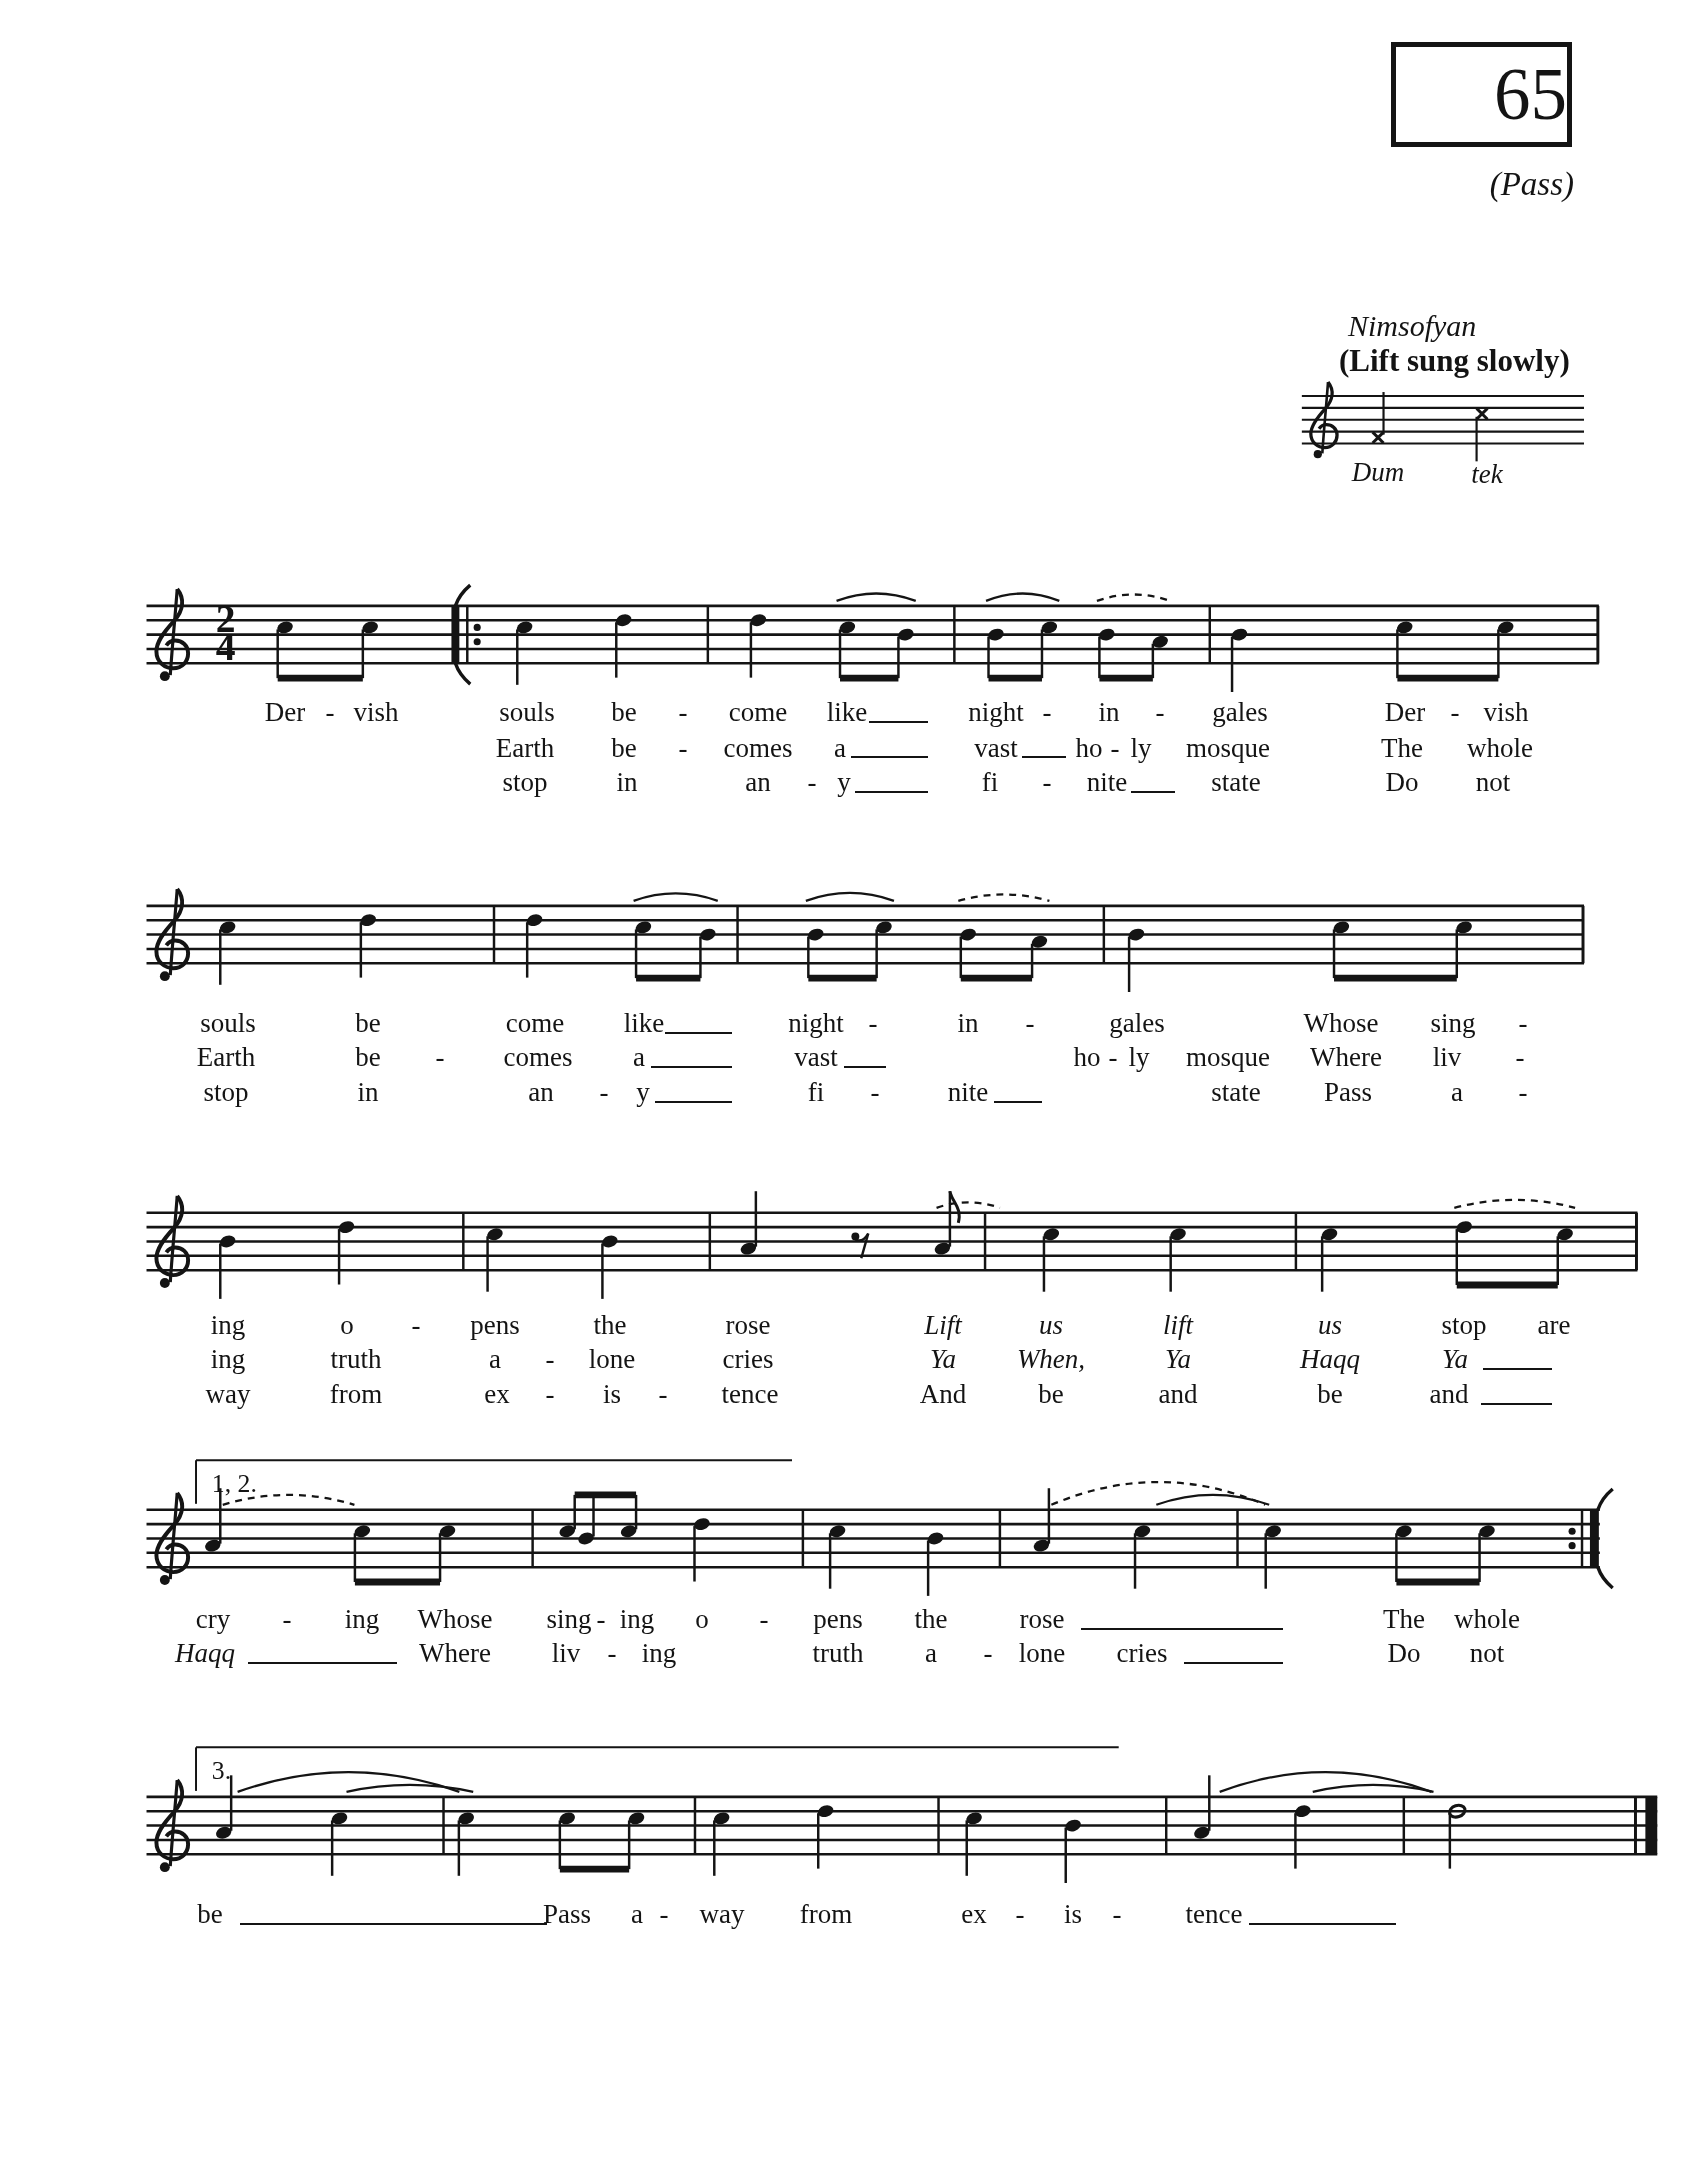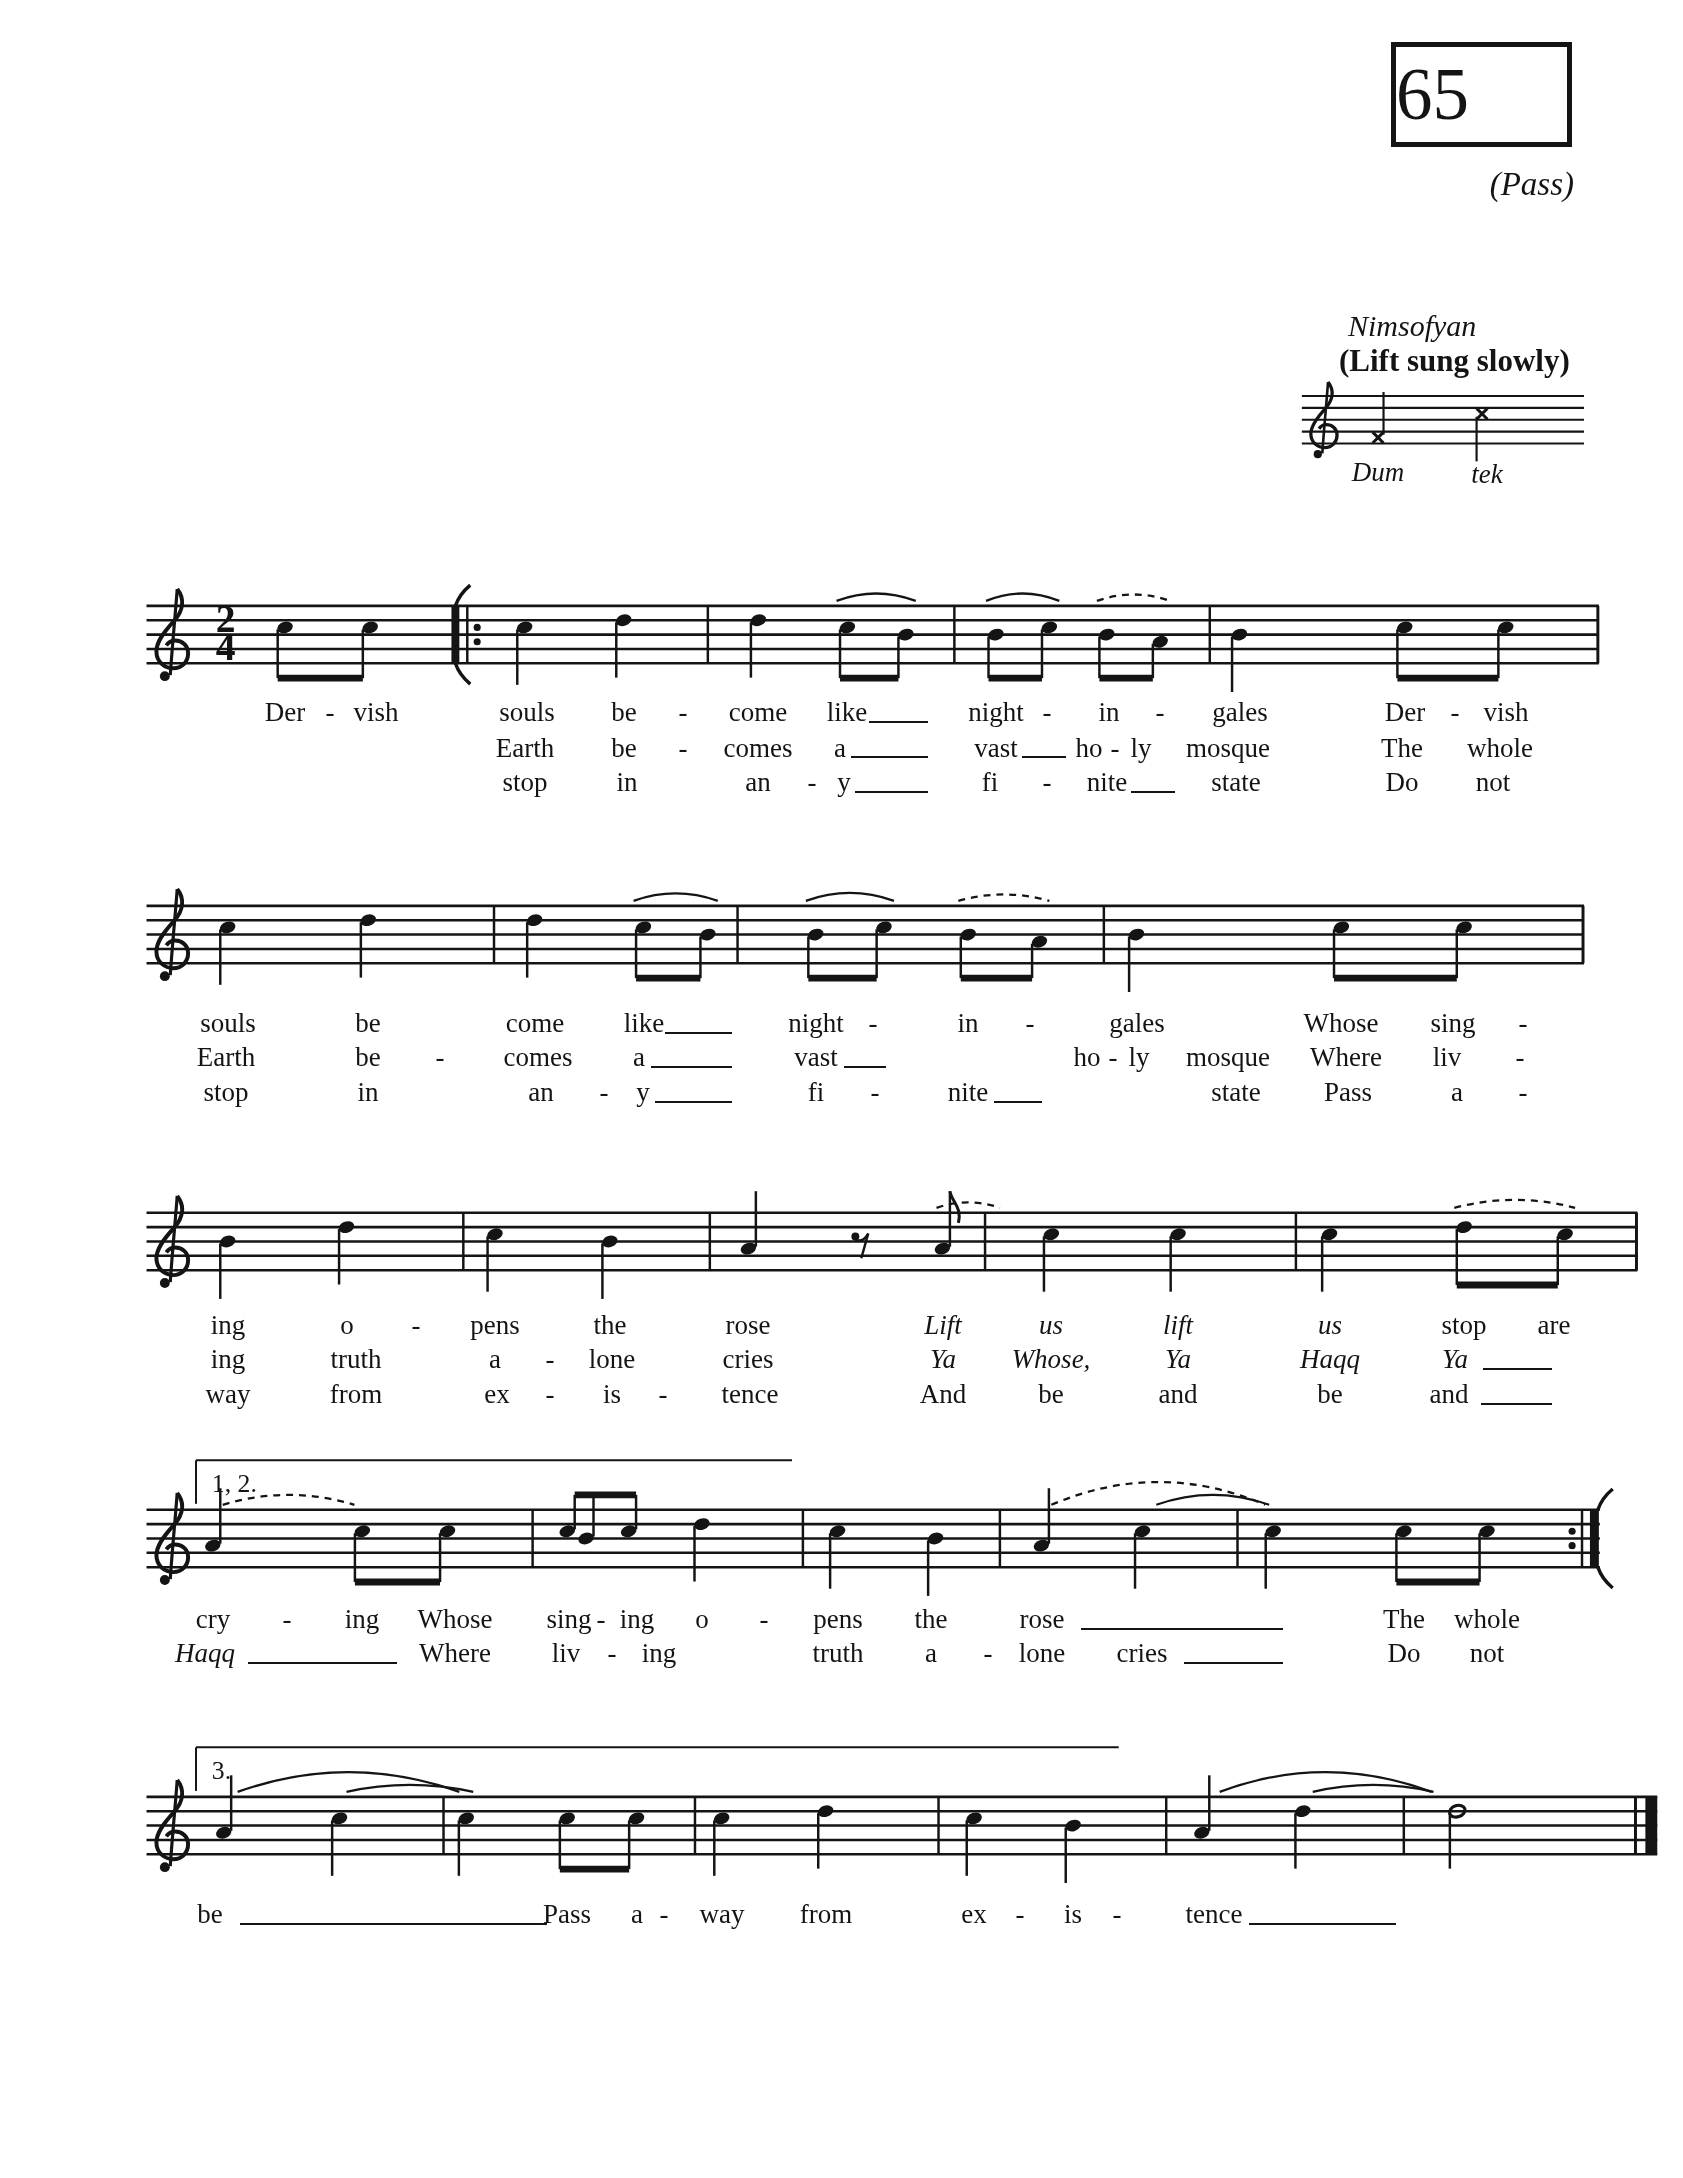--- a/index.html
+++ b/index.html
@@ -1,21 +1,21 @@
 <!DOCTYPE html>
 <html><head>
 <meta charset="utf-8">
 <style>
   html,body{margin:0;padding:0;background:#888;}
   #page{position:relative;width:1683px;height:2178px;background:#ffffff;overflow:hidden;
         font-family:"Liberation Serif", serif;color:#141414;}
   #notation{position:absolute;left:0;top:0;}
   .abs{position:absolute;}
   #piece-number-box{left:1391px;top:42px;width:171px;height:95px;border:5px solid #141414;
-      text-align:left;line-height:95px;font-size:73px;}
+      text-align:right;line-height:95px;font-size:73px;}
   #makam-label{left:1416px;top:166px;width:158px;text-align:right;font-size:33px;font-style:italic;}
   #title{left:307px;top:149px;width:1109px;text-align:center;font-size:76px;line-height:88px;
       letter-spacing:1px;}
   #title .tline{display:inline-block;transform:scaleX(.93);white-space:nowrap;}
   #usul-label{left:1348px;top:309px;font-size:30px;font-style:italic;}
   #tempo-note{left:1339px;top:343px;font-size:31px;font-weight:bold;}
   .drum-label{font-size:27px;font-style:italic;transform:translateX(-50%);}
   .lyr{position:absolute;font-size:27px;line-height:30px;transform:translateX(-50%);white-space:nowrap;}
   .lyr.it{font-style:italic;}
   .ext{position:absolute;border-bottom:2px solid #141414;height:1px;}
@@ -569,21 +569,21 @@
       <div class="lyr it" style="left: 1330px; top: 1310px;">us</div>
       <div class="lyr" style="left: 1464px; top: 1310px;">stop</div>
       <div class="lyr" style="left: 1554px; top: 1310px;">are</div>
       <div class="lyr" style="left: 228px; top: 1344px;">ing</div>
       <div class="lyr" style="left: 356px; top: 1344px;">truth</div>
       <div class="lyr" style="left: 495px; top: 1344px;">a</div>
       <div class="lyr" style="left: 550px; top: 1344px;">-</div>
       <div class="lyr" style="left: 612px; top: 1344px;">lone</div>
       <div class="lyr" style="left: 748px; top: 1344px;">cries</div>
       <div class="lyr it" style="left: 943px; top: 1344px;">Ya</div>
-      <div class="lyr it" style="left: 1051px; top: 1344px;">Whose,</div>
+      <div class="lyr it" style="left: 1051px; top: 1344px;">When,</div>
       <div class="lyr it" style="left: 1178px; top: 1344px;">Ya</div>
       <div class="lyr it" style="left: 1330px; top: 1344px;">Haqq</div>
       <div class="lyr it" style="left: 1455px; top: 1344px;">Ya</div>
       <div class="ext" style="left: 1483px; width: 69px; top: 1367px;"></div>
       <div class="lyr" style="left: 228px; top: 1379px;">way</div>
       <div class="lyr" style="left: 356px; top: 1379px;">from</div>
       <div class="lyr" style="left: 497px; top: 1379px;">ex</div>
       <div class="lyr" style="left: 550px; top: 1379px;">-</div>
       <div class="lyr" style="left: 612px; top: 1379px;">is</div>
       <div class="lyr" style="left: 663px; top: 1379px;">-</div>

